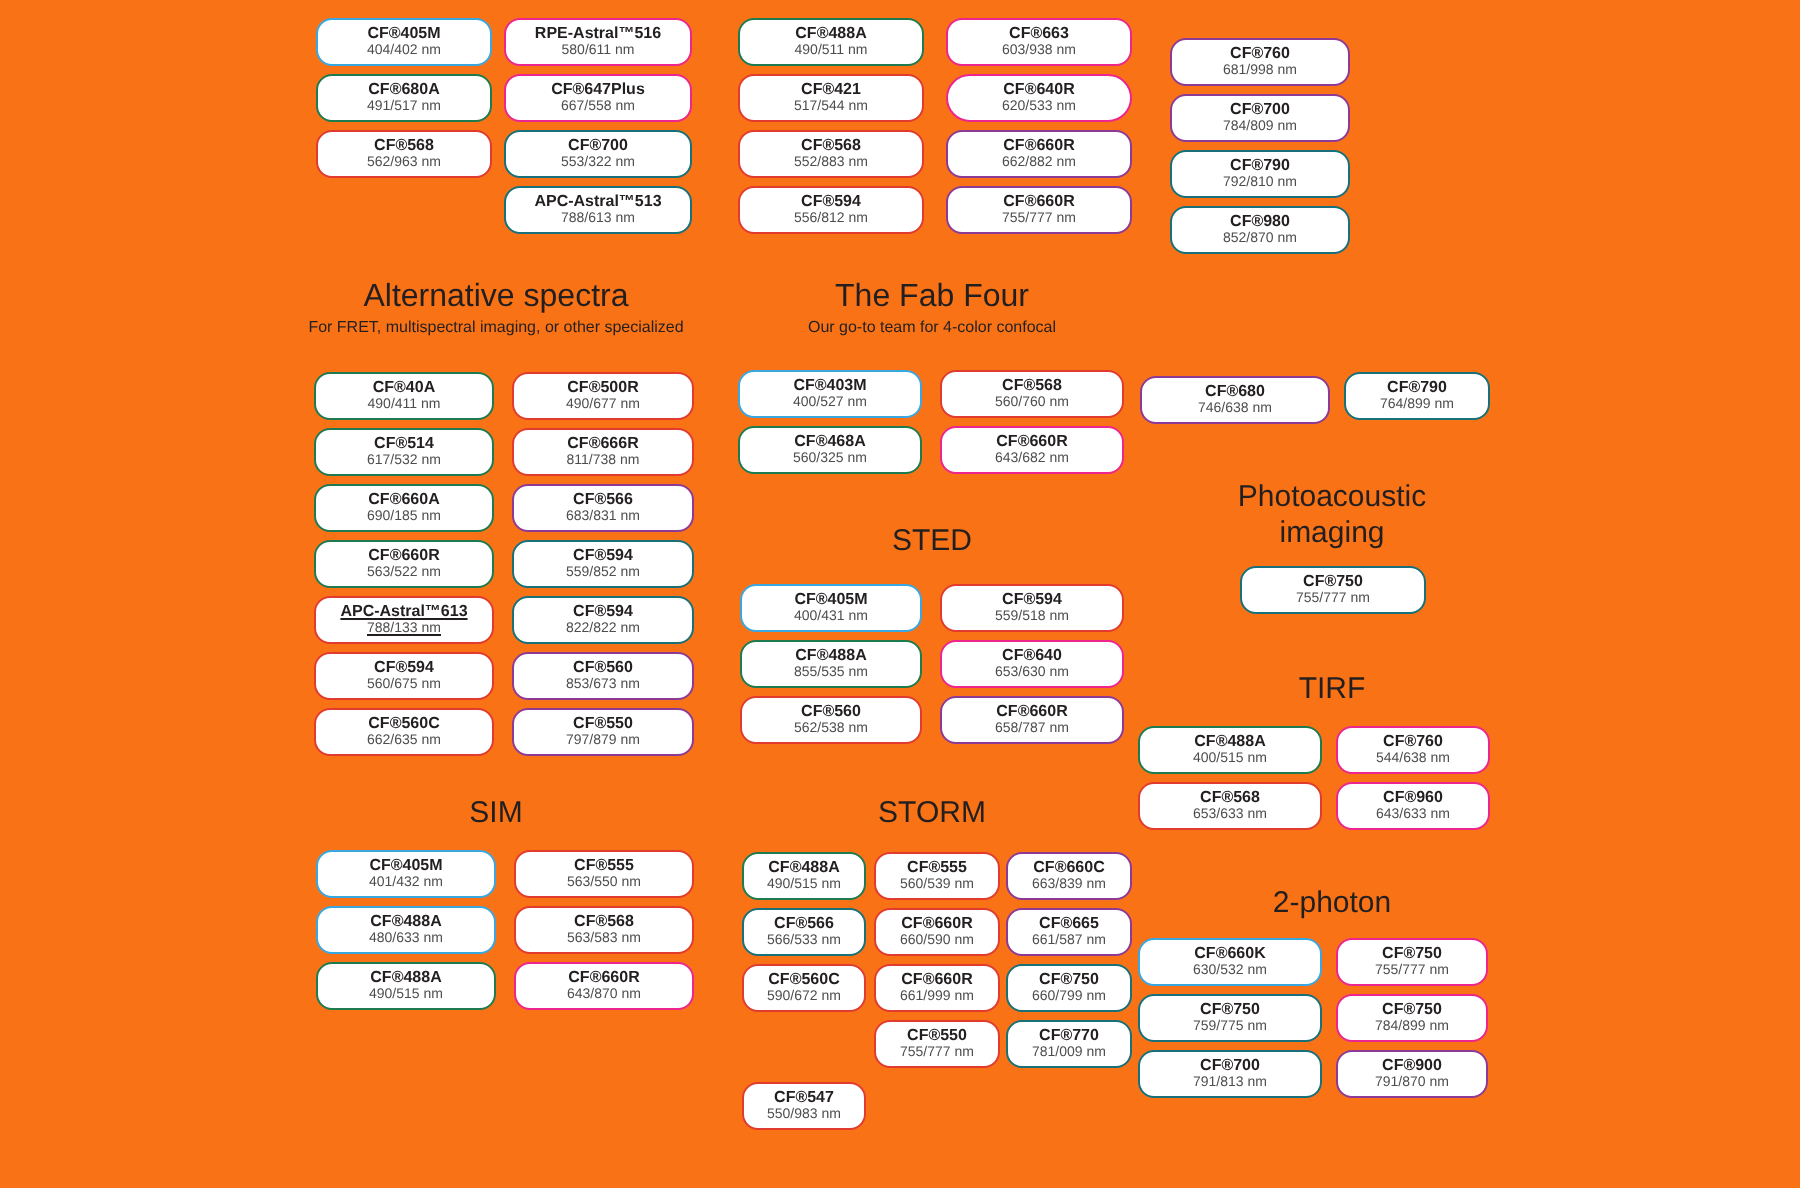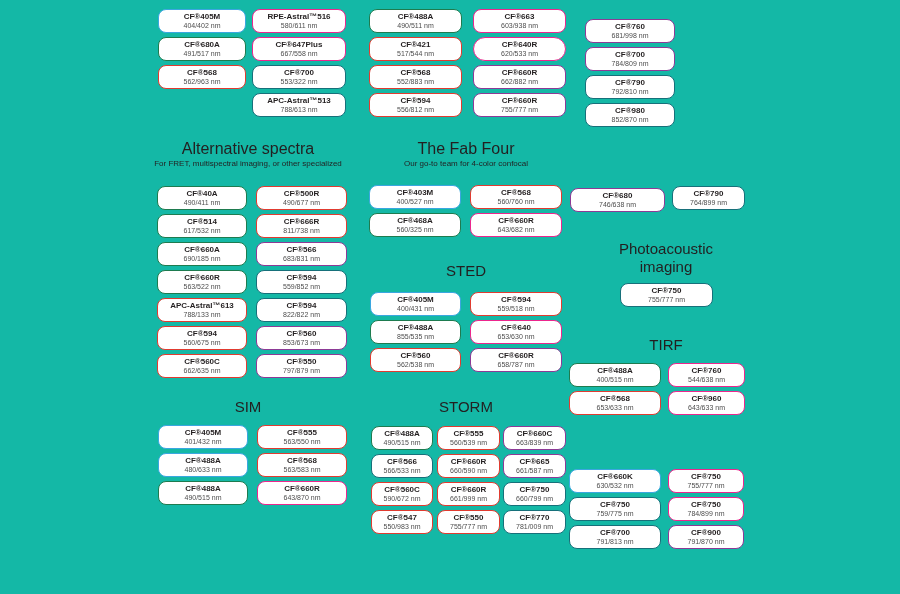--- a/index.html
+++ b/index.html
@@ -1,17 +1,17 @@
 <!DOCTYPE html>
 <html><head>
 <meta charset="utf-8">
 <style>
   html,body{margin:0;padding:0;background:#ffffff;}
   body{font-family:"Liberation Sans", sans-serif; color:#231f20;}
-  .board{position:relative;width:900px;height:594px;background:#14b8a6;overflow:hidden;margin:0 auto;}
+  .board{position:relative;width:900px;height:594px;background:#f97316;overflow:hidden;margin:0 auto;}
   .chip-col{position:absolute;display:flex;flex-direction:column;gap:4px;}
   .chip{border:1.5px solid #333;border-radius:8px;background:#fff;height:24px;
         display:flex;flex-direction:column;align-items:center;justify-content:center;
         box-sizing:border-box;gap:1px;width:100%;}
   .chip-name{font-size:8px;font-weight:700;line-height:8px;color:#231f20;white-space:nowrap;}
   .chip-val{font-size:7px;line-height:7px;color:#4d4d4d;white-space:nowrap;}
   .sec-head{position:absolute;text-align:center;}
   .sec-title{font-weight:400;font-size:15px;line-height:18px;color:#231f20;}
   .sec-title.lg{font-size:16px;line-height:19px;}
   .sec-sub{font-size:8px;line-height:10px;color:#231f20;margin-top:1px;}
@@ -122,21 +122,21 @@
         <div class="chip-val">617/532 nm</div>
       </div>
       <div class="chip" style="border-color: rgb(30, 123, 79);">
         <div class="chip-name">CF®660A</div>
         <div class="chip-val">690/185 nm</div>
       </div>
       <div class="chip" style="border-color: rgb(30, 123, 79);">
         <div class="chip-name">CF®660R</div>
         <div class="chip-val">563/522 nm</div>
       </div>
-      <div class="chip" style="border-color: rgb(225, 59, 48);">
+      <div class="chip" style="border-color: rgb(225, 59, 48); text-decoration: underline;">
         <div class="chip-name">APC-Astral™613</div>
         <div class="chip-val">788/133 nm</div>
       </div>
       <div class="chip" style="border-color: rgb(225, 59, 48);">
         <div class="chip-name">CF®594</div>
         <div class="chip-val">560/675 nm</div>
       </div>
       <div class="chip" style="border-color: rgb(225, 59, 48);">
         <div class="chip-name">CF®560C</div>
         <div class="chip-val">662/635 nm</div>
@@ -271,21 +271,21 @@
         <div class="chip-val">490/515 nm</div>
       </div>
       <div class="chip" style="border-color: rgb(23, 112, 122);">
         <div class="chip-name">CF®566</div>
         <div class="chip-val">566/533 nm</div>
       </div>
       <div class="chip" style="border-color: rgb(225, 59, 48);">
         <div class="chip-name">CF®560C</div>
         <div class="chip-val">590/672 nm</div>
       </div>
-      <div class="chip" style="border-color: rgb(225, 59, 48);">
+      <div class="chip" style="border-color: rgb(225, 59, 48); margin-top: 31px;">
         <div class="chip-name">CF®547</div>
         <div class="chip-val">550/983 nm</div>
       </div>
     </div>
   <div class="chip-col" style="left:437px;top:426px;width:63px">
       <div class="chip" style="border-color: rgb(225, 59, 48);">
         <div class="chip-name">CF®555</div>
         <div class="chip-val">560/539 nm</div>
       </div>
       <div class="chip" style="border-color: rgb(225, 59, 48);">
@@ -361,20 +361,23 @@
       <div class="chip" style="border-color: rgb(236, 38, 141);">
         <div class="chip-name">CF®760</div>
         <div class="chip-val">544/638 nm</div>
       </div>
       <div class="chip" style="border-color: rgb(236, 38, 141);">
         <div class="chip-name">CF®960</div>
         <div class="chip-val">643/633 nm</div>
       </div>
     </div>
 
+  <div class="sec-head" style="left:566px;top:443px;width:200px">
+    <div class="sec-title">2-photon</div>
+  </div>
   <div class="chip-col" style="left:569px;top:469px;width:92px">
       <div class="chip" style="border-color: rgb(58, 167, 224);">
         <div class="chip-name">CF®660K</div>
         <div class="chip-val">630/532 nm</div>
       </div>
       <div class="chip" style="border-color: rgb(23, 112, 122);">
         <div class="chip-name">CF®750</div>
         <div class="chip-val">759/775 nm</div>
       </div>
       <div class="chip" style="border-color: rgb(23, 112, 122);">

